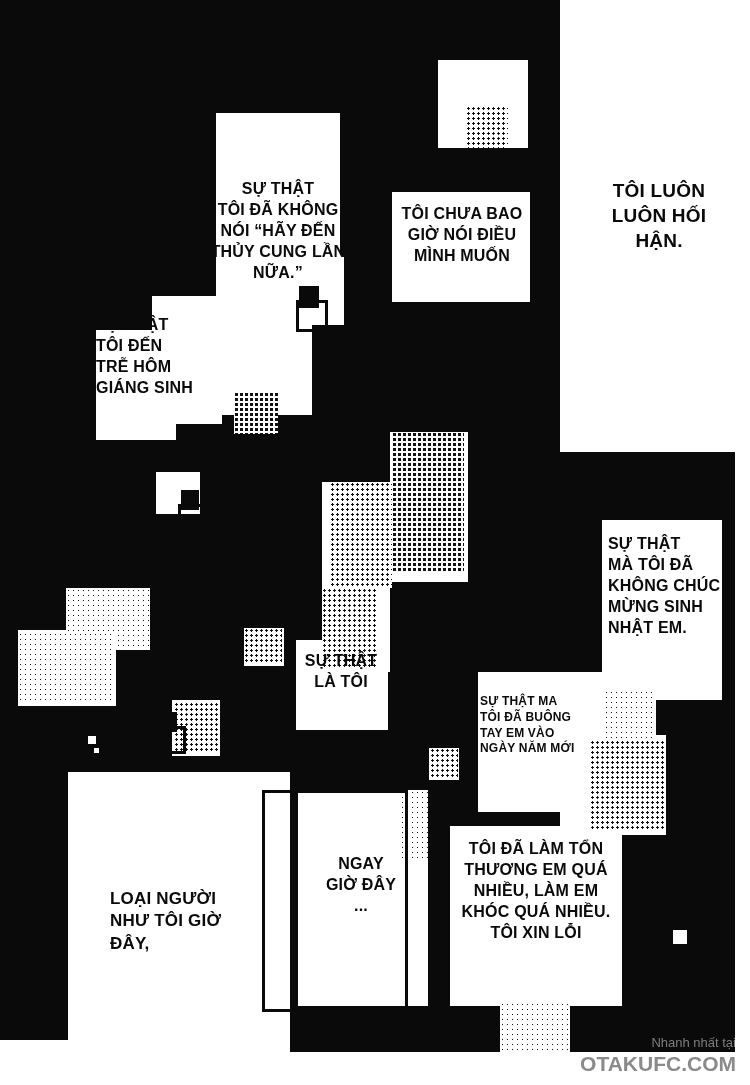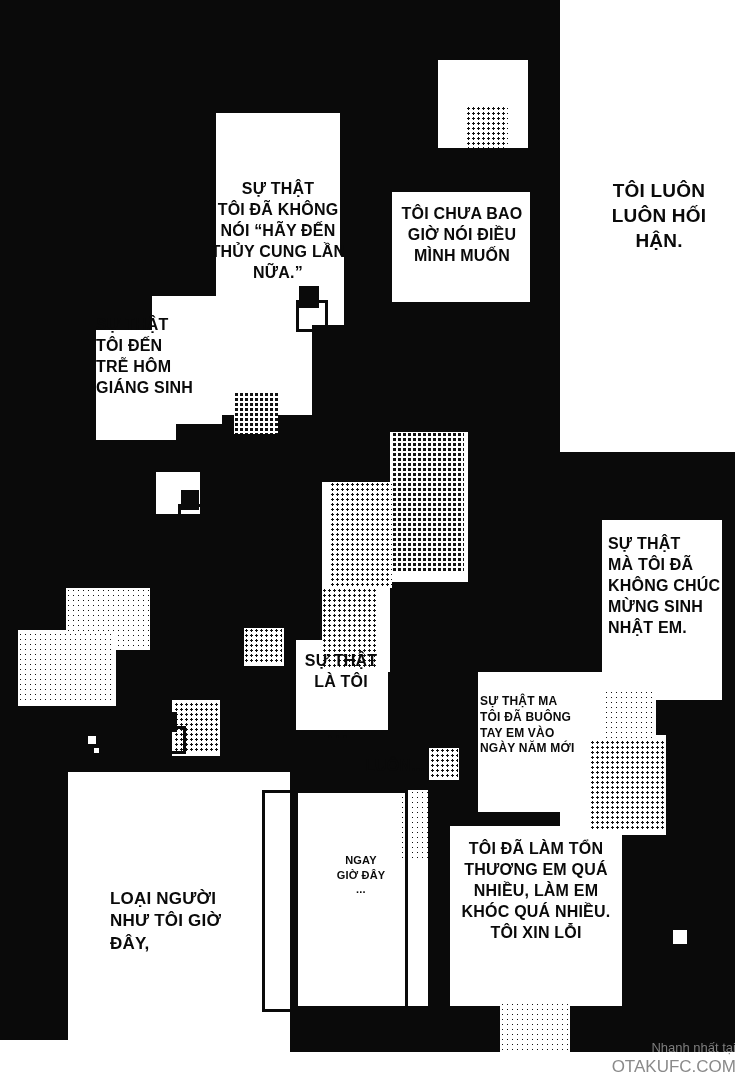--- a/index.html
+++ b/index.html
@@ -58,21 +58,21 @@
     text-align: center;
     white-space: pre-line;
   }
   .credit {
     position: absolute;
     text-align: right;
     color: #7e7e7e;
     line-height: 1.25;
   }
   .credit .line1 { font-size: 13px; display: block; }
-  .credit .line2 { font-size: 17px; font-weight: normal; display: block; color: #8a8a8a; }
+  .credit .line2 { font-size: 21px; font-weight: bold; display: block; color: #8a8a8a; }
 </style>
 </head>
 <body>
 
 <div id="page">
 
   <div class="ink" style="left:0; top:0; width:750px; height:1085px;"></div>
 
   <div class="paper" style="left:560px; top:0; width:190px; height:452px;"></div>
 
@@ -186,21 +186,21 @@
   <div class="bubble-text" style="left:110px; top:888px; width:130px; font-size:17px; text-align:left;">LOẠI NGƯỜI
 NHƯ TÔI GIỜ
 ĐÂY,</div>
 
   <div class="bubble-text" style="left:453px; top:838px; width:166px; font-size:16px;">TÔI ĐÃ LÀM TỔN
 THƯƠNG EM QUÁ
 NHIỀU, LÀM EM
 KHÓC QUÁ NHIỀU.
 TÔI XIN LỖI</div>
 
-  <div class="bubble-text" style="left:316px; top:853px; width:90px; font-size:11px;">NGAY
+  <div class="bubble-text" style="left:316px; top:853px; width:90px; font-size:16px;">NGAY
 GIỜ ĐÂY
 ...</div>
 
   <div class="credit" style="right:14px; bottom:8px; width:240px;">
     <span class="line1">Nhanh nhất tại</span>
     <span class="line2">OTAKUFC.COM</span>
   </div>
 
 </div>
 

